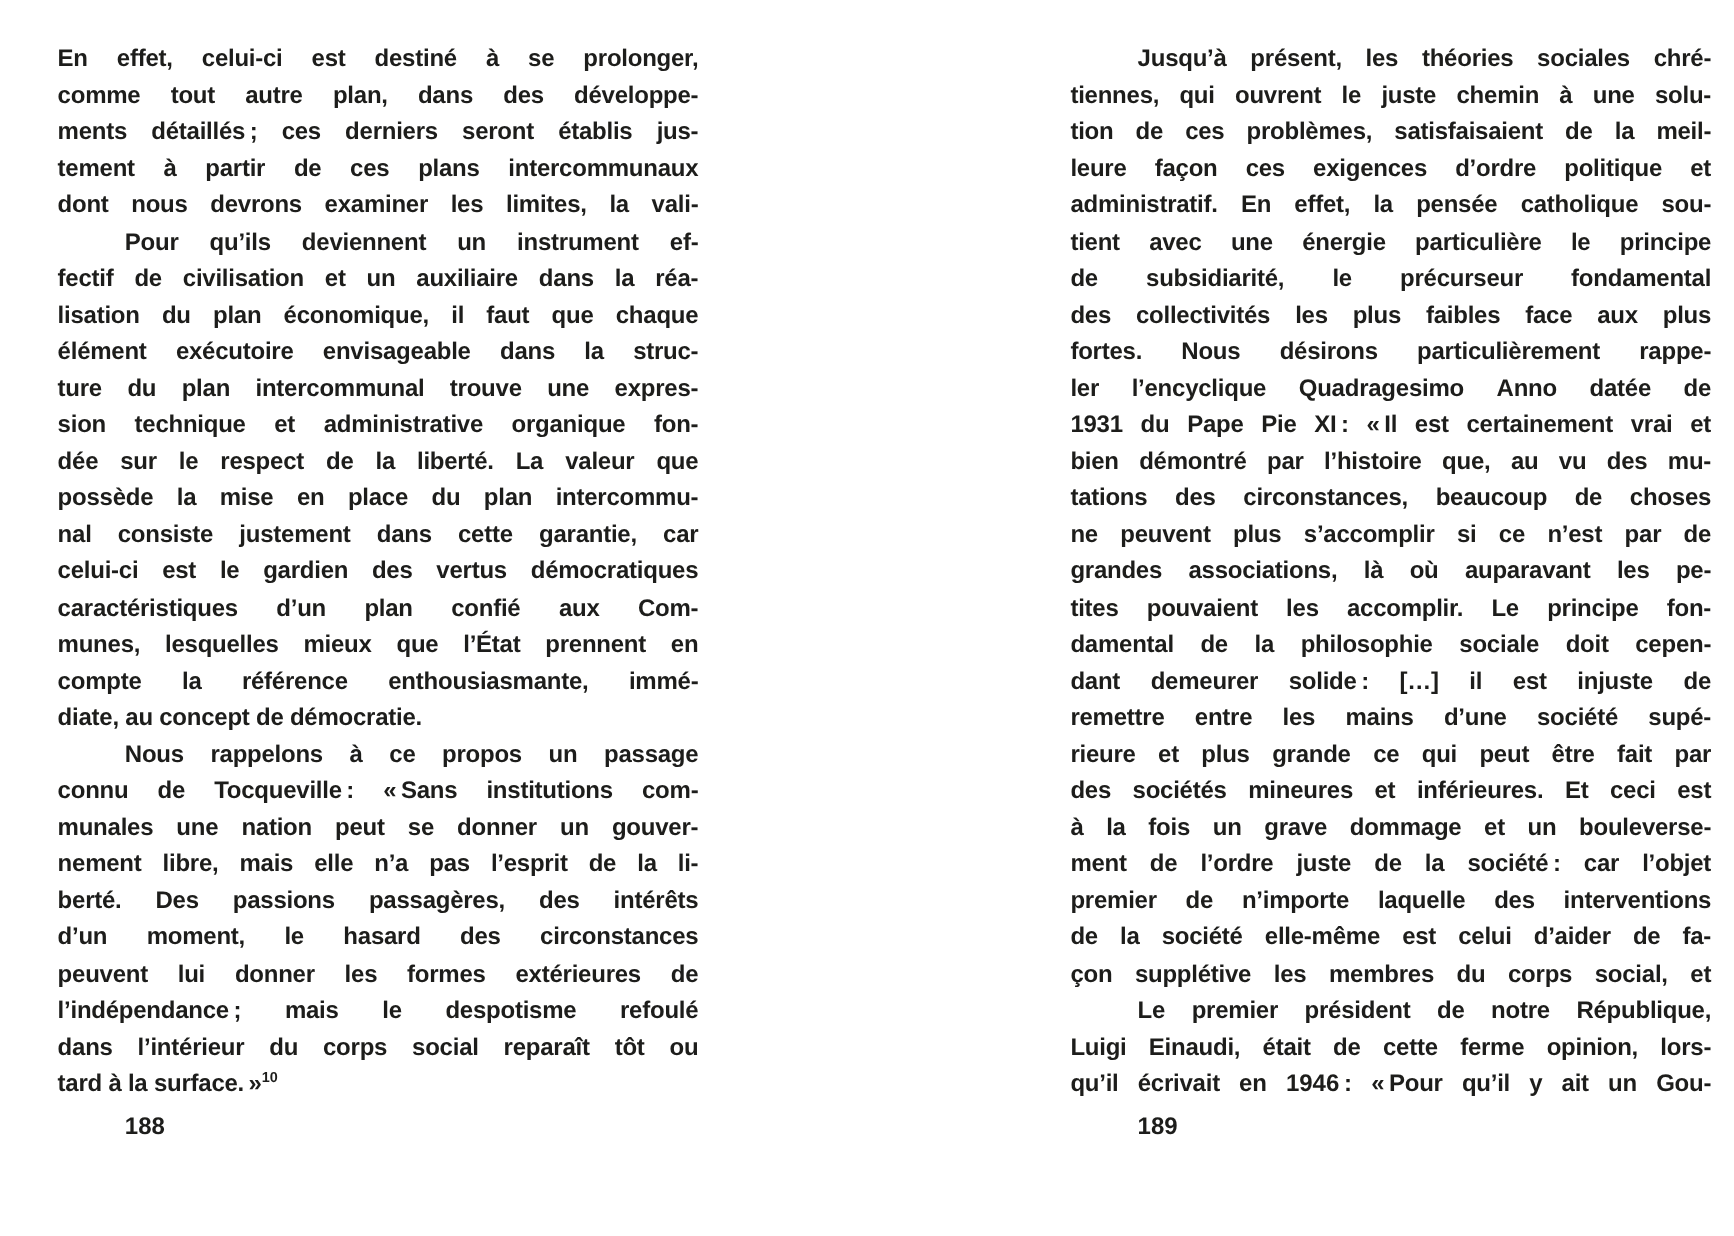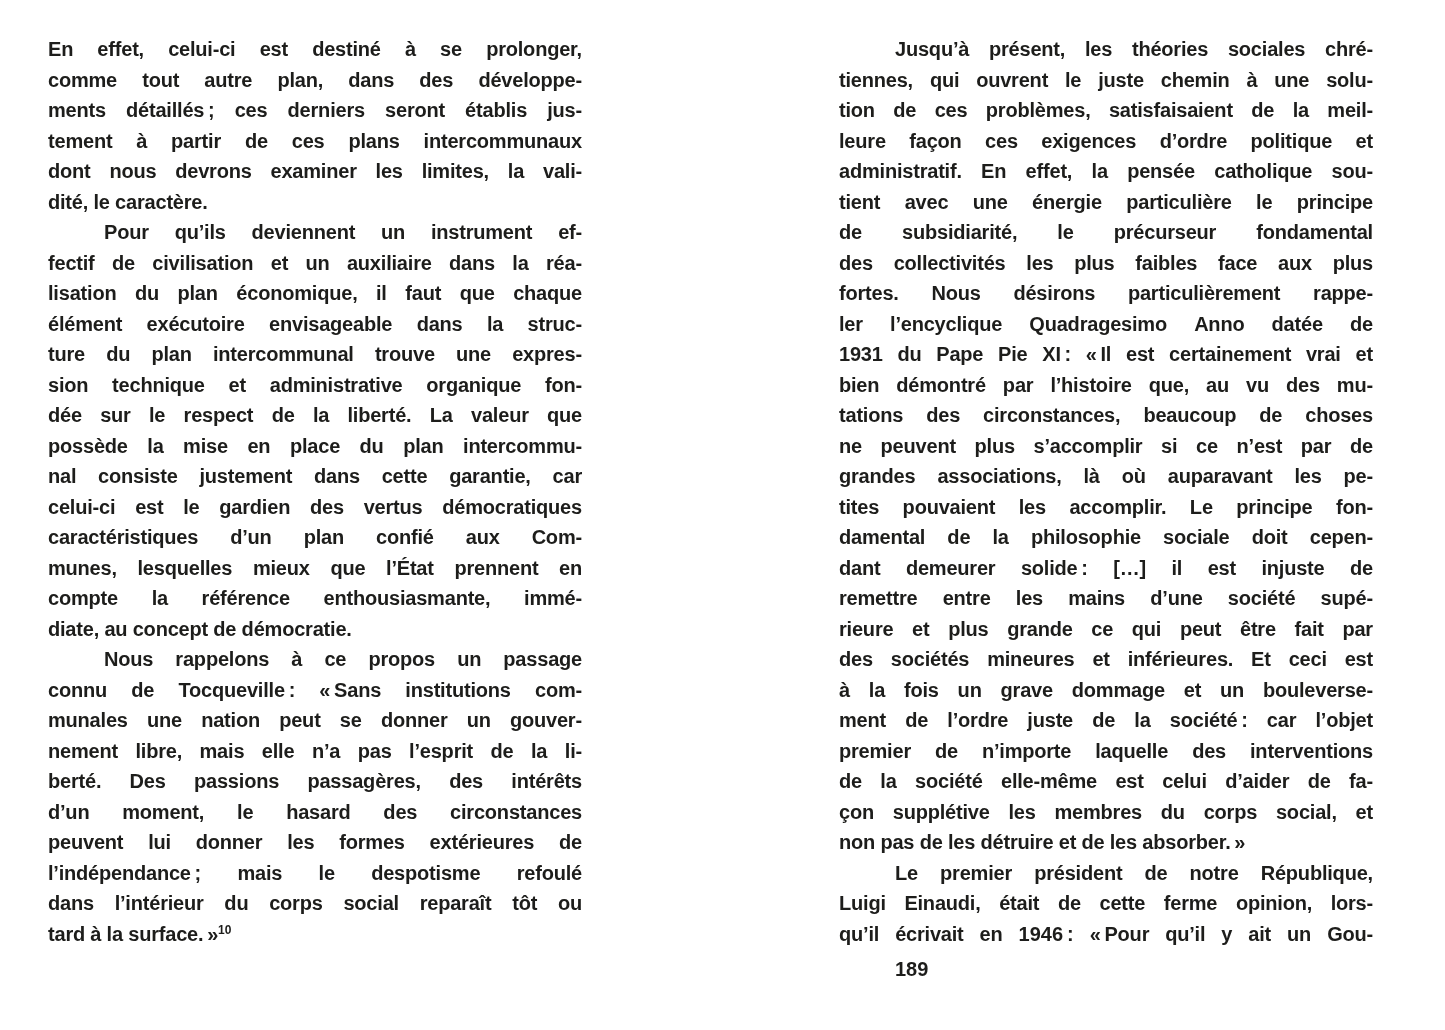--- a/index.html
+++ b/index.html
@@ -10,21 +10,21 @@
   }
   body {
     font-family: "Liberation Sans", sans-serif;
     font-weight: 700;
     color: #1d1d1b;
     position: relative;
   }
   .spread { position: absolute; inset: 0; background: #ffffff; }
   .page { position: absolute; top: 34px; width: 534px; }
   .page-left  { left: 48px; }
-  .page-right { left: 839px; }
+  .page-right { left: 892px; }
   .line {
     display: flex;
     justify-content: space-between;
     flex-wrap: nowrap;
     font-size: 20px;
     letter-spacing: -0.2px;
     line-height: 30.5px;
     height: 30.5px;
     white-space: pre;
     overflow: visible;
@@ -50,21 +50,20 @@
 
 <div class="spread">
 
   <section class="page page-left">
     <div class="text-block">
         <div class="line"><span>En</span><span>effet,</span><span>celui-ci</span><span>est</span><span>destiné</span><span>à</span><span>se</span><span>prolonger,</span></div>
         <div class="line"><span>comme</span><span>tout</span><span>autre</span><span>plan,</span><span>dans</span><span>des</span><span>développe-</span></div>
         <div class="line"><span>ments</span><span>détaillés ;</span><span>ces</span><span>derniers</span><span>seront</span><span>établis</span><span>jus-</span></div>
         <div class="line"><span>tement</span><span>à</span><span>partir</span><span>de</span><span>ces</span><span>plans</span><span>intercommunaux</span></div>
         <div class="line"><span>dont</span><span>nous</span><span>devrons</span><span>examiner</span><span>les</span><span>limites,</span><span>la</span><span>vali-</span></div>
-        <div class="line end">dité, le caractère.</div>
         <div class="line indent"><span>Pour</span><span>qu’ils</span><span>deviennent</span><span>un</span><span>instrument</span><span>ef-</span></div>
         <div class="line"><span>fectif</span><span>de</span><span>civilisation</span><span>et</span><span>un</span><span>auxiliaire</span><span>dans</span><span>la</span><span>réa-</span></div>
         <div class="line"><span>lisation</span><span>du</span><span>plan</span><span>économique,</span><span>il</span><span>faut</span><span>que</span><span>chaque</span></div>
         <div class="line"><span>élément</span><span>exécutoire</span><span>envisageable</span><span>dans</span><span>la</span><span>struc-</span></div>
         <div class="line"><span>ture</span><span>du</span><span>plan</span><span>intercommunal</span><span>trouve</span><span>une</span><span>expres-</span></div>
         <div class="line"><span>sion</span><span>technique</span><span>et</span><span>administrative</span><span>organique</span><span>fon-</span></div>
         <div class="line"><span>dée</span><span>sur</span><span>le</span><span>respect</span><span>de</span><span>la</span><span>liberté.</span><span>La</span><span>valeur</span><span>que</span></div>
         <div class="line"><span>possède</span><span>la</span><span>mise</span><span>en</span><span>place</span><span>du</span><span>plan</span><span>intercommu-</span></div>
         <div class="line"><span>nal</span><span>consiste</span><span>justement</span><span>dans</span><span>cette</span><span>garantie,</span><span>car</span></div>
         <div class="line"><span>celui-ci</span><span>est</span><span>le</span><span>gardien</span><span>des</span><span>vertus</span><span>démocratiques</span></div>
@@ -76,20 +75,21 @@
         <div class="line"><span>connu</span><span>de</span><span>Tocqueville :</span><span>« Sans</span><span>institutions</span><span>com-</span></div>
         <div class="line"><span>munales</span><span>une</span><span>nation</span><span>peut</span><span>se</span><span>donner</span><span>un</span><span>gouver-</span></div>
         <div class="line"><span>nement</span><span>libre,</span><span>mais</span><span>elle</span><span>n’a</span><span>pas</span><span>l’esprit</span><span>de</span><span>la</span><span>li-</span></div>
         <div class="line"><span>berté.</span><span>Des</span><span>passions</span><span>passagères,</span><span>des</span><span>intérêts</span></div>
         <div class="line"><span>d’un</span><span>moment,</span><span>le</span><span>hasard</span><span>des</span><span>circonstances</span></div>
         <div class="line"><span>peuvent</span><span>lui</span><span>donner</span><span>les</span><span>formes</span><span>extérieures</span><span>de</span></div>
         <div class="line"><span>l’indépendance ;</span><span>mais</span><span>le</span><span>despotisme</span><span>refoulé</span></div>
         <div class="line"><span>dans</span><span>l’intérieur</span><span>du</span><span>corps</span><span>social</span><span>reparaît</span><span>tôt</span><span>ou</span></div>
         <div class="line end">tard à la surface. »<sup>10</sup></div>
       </div>
+    <div class="page-number">188</div>
   </section>
 
   <section class="page page-right">
     <div class="text-block">
         <div class="line indent"><span>Jusqu’à</span><span>présent,</span><span>les</span><span>théories</span><span>sociales</span><span>chré-</span></div>
         <div class="line"><span>tiennes,</span><span>qui</span><span>ouvrent</span><span>le</span><span>juste</span><span>chemin</span><span>à</span><span>une</span><span>solu-</span></div>
         <div class="line"><span>tion</span><span>de</span><span>ces</span><span>problèmes,</span><span>satisfaisaient</span><span>de</span><span>la</span><span>meil-</span></div>
         <div class="line"><span>leure</span><span>façon</span><span>ces</span><span>exigences</span><span>d’ordre</span><span>politique</span><span>et</span></div>
         <div class="line"><span>administratif.</span><span>En</span><span>effet,</span><span>la</span><span>pensée</span><span>catholique</span><span>sou-</span></div>
         <div class="line"><span>tient</span><span>avec</span><span>une</span><span>énergie</span><span>particulière</span><span>le</span><span>principe</span></div>
@@ -106,21 +106,20 @@
         <div class="line"><span>damental</span><span>de</span><span>la</span><span>philosophie</span><span>sociale</span><span>doit</span><span>cepen-</span></div>
         <div class="line"><span>dant</span><span>demeurer</span><span>solide :</span><span>[…]</span><span>il</span><span>est</span><span>injuste</span><span>de</span></div>
         <div class="line"><span>remettre</span><span>entre</span><span>les</span><span>mains</span><span>d’une</span><span>société</span><span>supé-</span></div>
         <div class="line"><span>rieure</span><span>et</span><span>plus</span><span>grande</span><span>ce</span><span>qui</span><span>peut</span><span>être</span><span>fait</span><span>par</span></div>
         <div class="line"><span>des</span><span>sociétés</span><span>mineures</span><span>et</span><span>inférieures.</span><span>Et</span><span>ceci</span><span>est</span></div>
         <div class="line"><span>à</span><span>la</span><span>fois</span><span>un</span><span>grave</span><span>dommage</span><span>et</span><span>un</span><span>bouleverse-</span></div>
         <div class="line"><span>ment</span><span>de</span><span>l’ordre</span><span>juste</span><span>de</span><span>la</span><span>société :</span><span>car</span><span>l’objet</span></div>
         <div class="line"><span>premier</span><span>de</span><span>n’importe</span><span>laquelle</span><span>des</span><span>interventions</span></div>
         <div class="line"><span>de</span><span>la</span><span>société</span><span>elle-même</span><span>est</span><span>celui</span><span>d’aider</span><span>de</span><span>fa-</span></div>
         <div class="line"><span>çon</span><span>supplétive</span><span>les</span><span>membres</span><span>du</span><span>corps</span><span>social,</span><span>et</span></div>
-        <div class="line end">non pas de les détruire et de les absorber. »</div>
         <div class="line indent"><span>Le</span><span>premier</span><span>président</span><span>de</span><span>notre</span><span>République,</span></div>
         <div class="line"><span>Luigi</span><span>Einaudi,</span><span>était</span><span>de</span><span>cette</span><span>ferme</span><span>opinion,</span><span>lors-</span></div>
         <div class="line"><span>qu’il</span><span>écrivait</span><span>en</span><span>1946 :</span><span>« Pour</span><span>qu’il</span><span>y</span><span>ait</span><span>un</span><span>Gou-</span></div>
       </div>
     <div class="page-number">189</div>
   </section>
 
 </div>
 
 </body></html>

